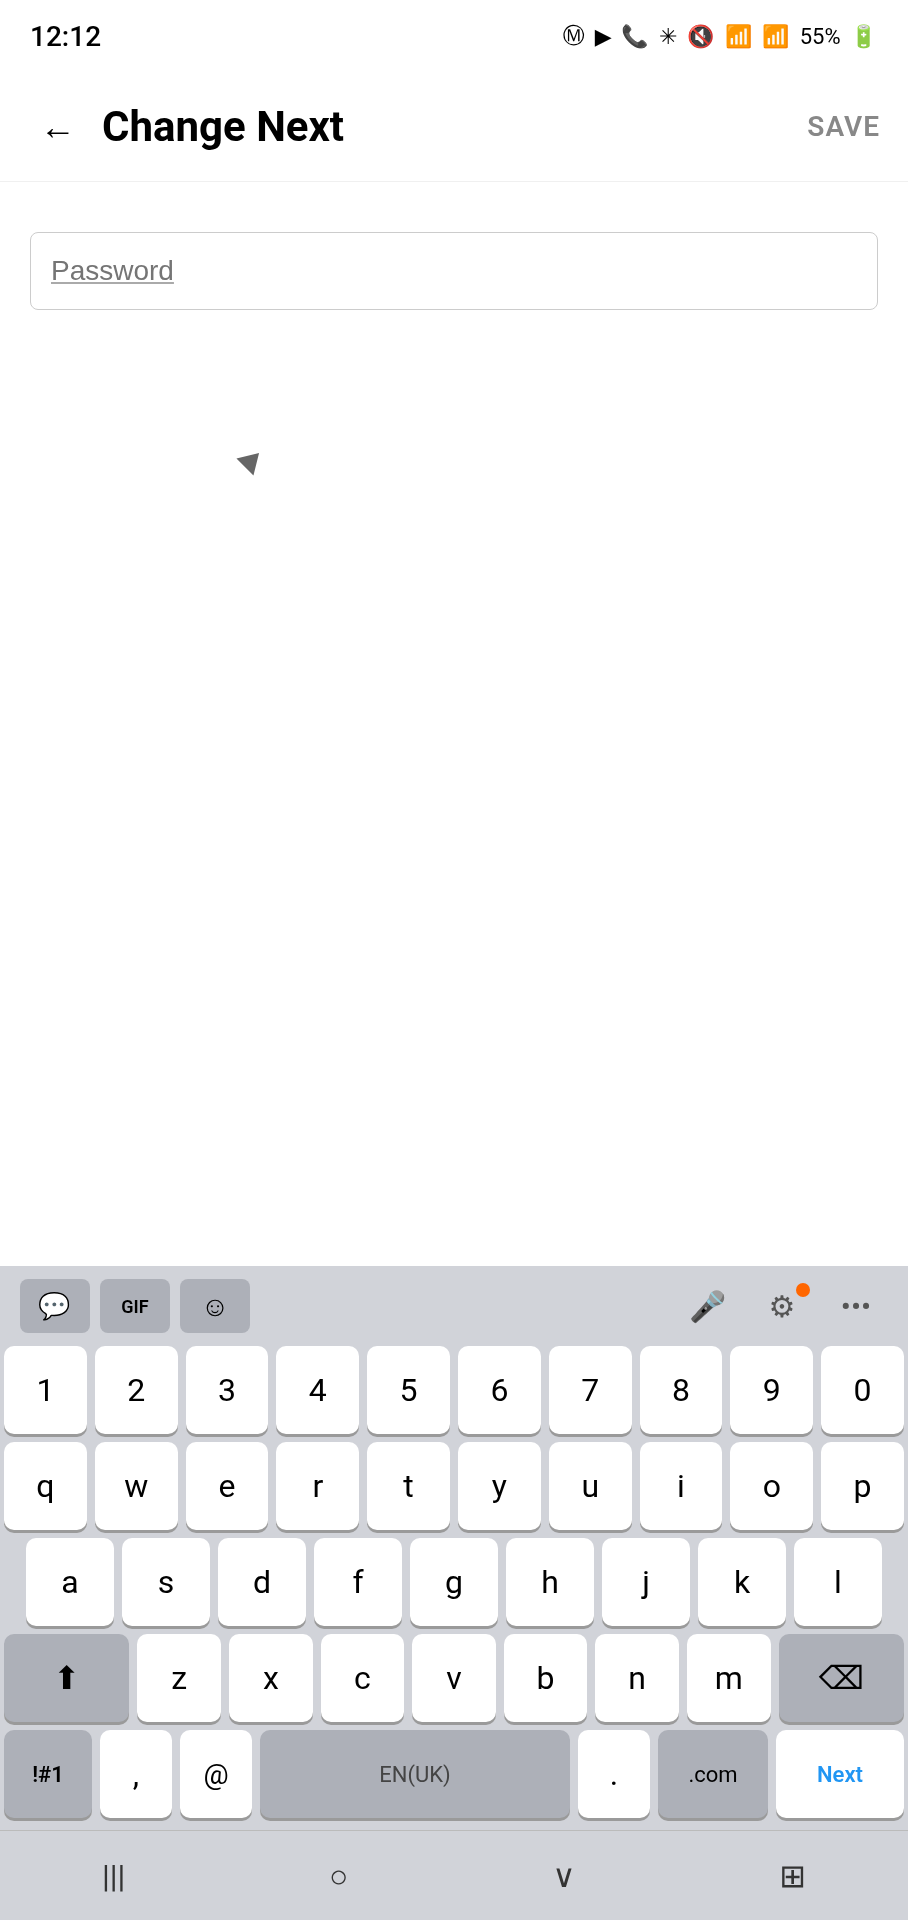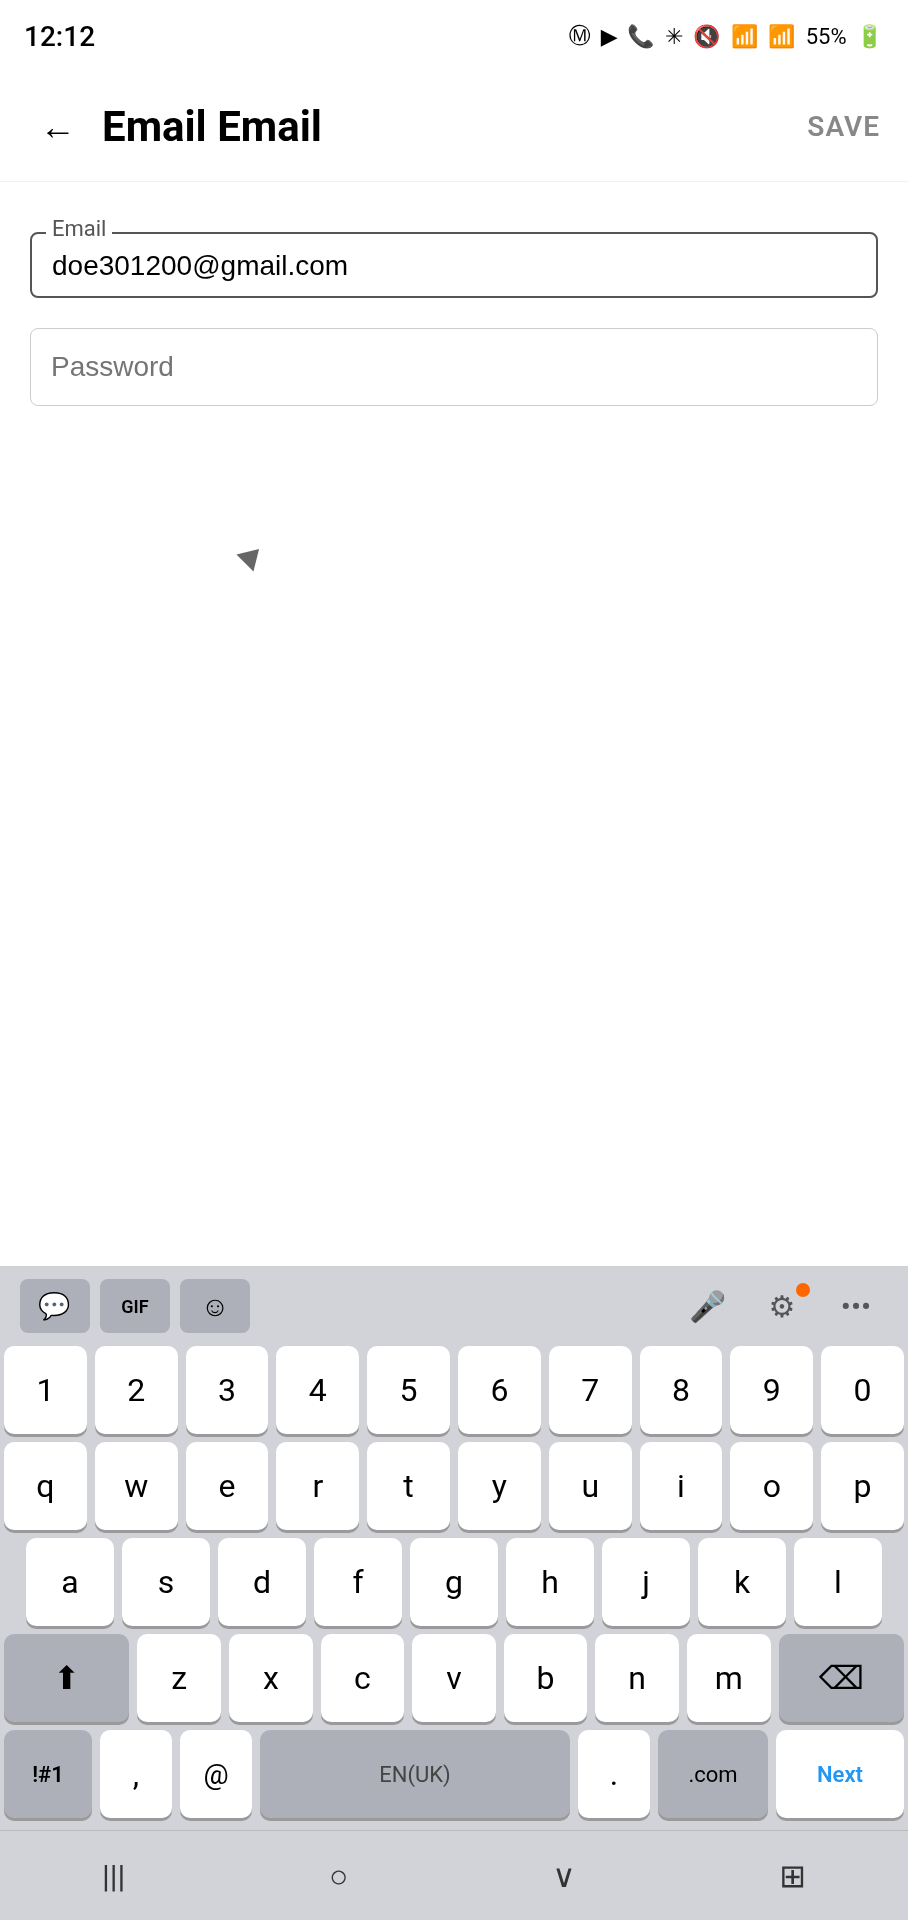--- a/index.html
+++ b/index.html
@@ -14,21 +14,21 @@
       position: relative;
     }
 
     
     .status-bar {
       height: 72px;
       background: #fff;
       display: flex;
       align-items: center;
       justify-content: space-between;
-      padding: 0 24px;
+      padding: 0 30px;
     }
     .status-time {
       font-size: 28px;
       font-weight: 500;
       color: #000;
     }
     .status-icons {
       display: flex;
       align-items: center;
       gap: 10px;
@@ -119,20 +119,21 @@
       padding: 22px 20px;
       margin-bottom: 30px;
     }
     .password-input {
       width: 100%;
       border: none;
       outline: none;
       font-size: 28px;
       color: #aaa;
       background: transparent;
+      text-decoration: underline;
     }
 
     
     .middle-area {
       height: 340px;
       position: relative;
     }
     .cursor-indicator {
       position: absolute;
       top: 90px;
@@ -310,30 +311,26 @@
     <span class="status-icon">📶</span>
     <span class="status-battery">55%</span>
     <span class="status-icon">🔋</span>
   </div>
 </div>
 
 <div class="app-bar">
   <div class="back-btn">
     <span class="back-arrow">←</span>
   </div>
-  <span class="app-title">Email Email</span>
+  <span class="app-title">Change Next</span>
   <span class="save-btn">SAVE</span>
 </div>
 
 <div class="content">
 
-  <div class="email-field-wrapper">
-    <span class="email-field-label">Email</span>
-    <input class="email-input" type="email" value="doe301200@gmail.com" style="">
-  </div>
 
   <div class="password-field-wrapper">
     <input class="password-input" type="password" placeholder="Password" style="">
   </div>
 </div>
 
 <div class="middle-area">
   <div class="cursor-indicator"></div>
 </div>
 

